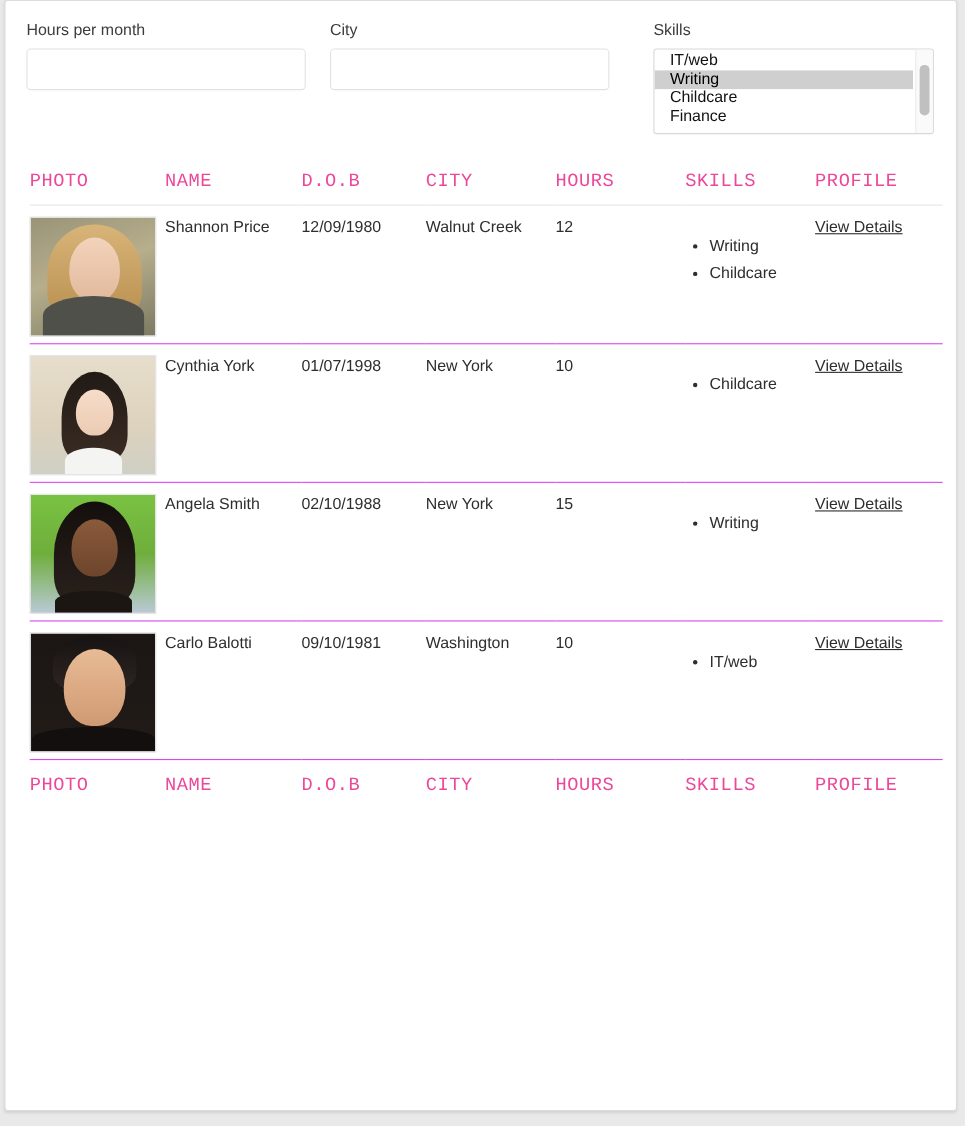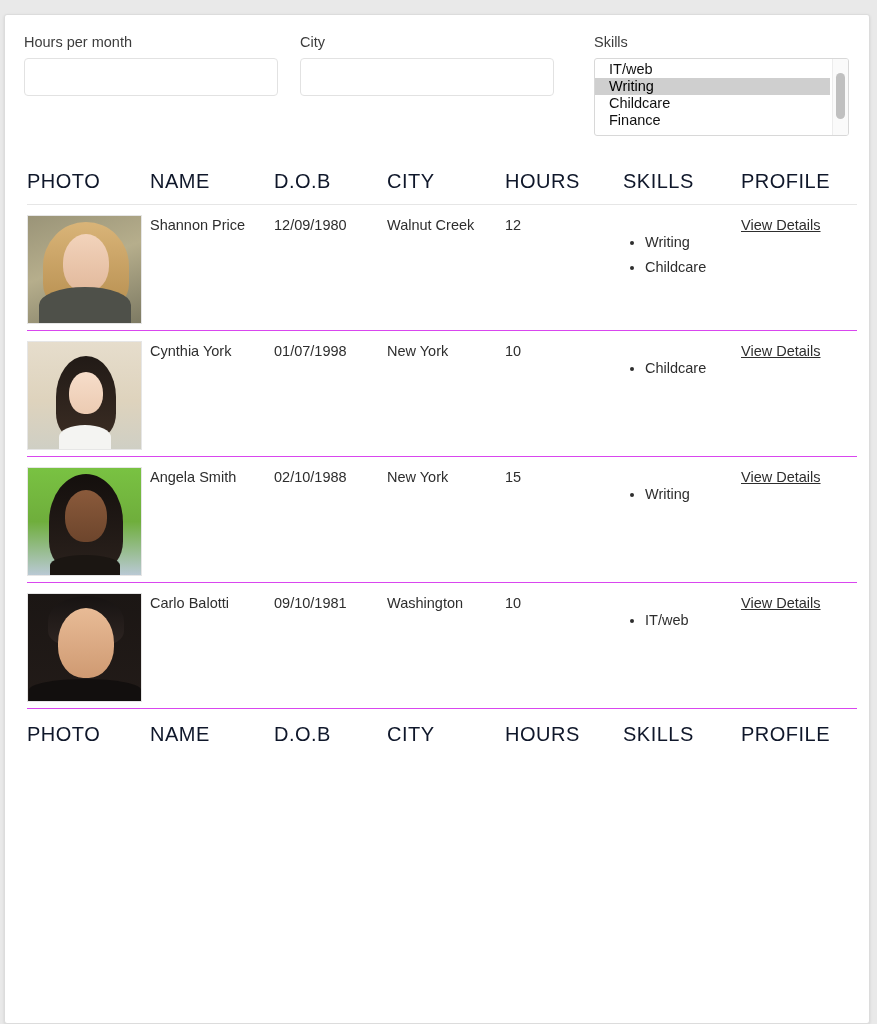--- a/index.html
+++ b/index.html
@@ -5,21 +5,21 @@
   * { box-sizing: border-box; }
   html, body {
     margin: 0; padding: 0;
     background: #e9e9e9;
     font-family: "Liberation Sans", sans-serif;
   }
   body { width: 877px; height: 1024px; overflow: hidden; }
 
   .page-card {
     position: absolute;
-    left: 4px; top: 14px;
+    left: 4px; top: 0;
     width: 866px; height: 1010px;
     background: #ffffff;
     border: 1px solid #dcdcdc;
     border-radius: 3px;
     box-shadow: 0 1px 3px rgba(0,0,0,0.10);
     overflow: hidden;
   }
 
   
   .search-form { position: relative; padding: 18px 20px 0 19px; }
@@ -107,26 +107,27 @@
 
   
   .results-table {
     width: 830px;
     margin: 34px 0 0 22px;
     border-collapse: collapse;
     table-layout: fixed;
   }
   .results-table th {
     text-align: left;
-    font-size: 20px;
+    font-size: 17px;
     font-weight: 400;
-    color: #0f172a;
+    color: #ec4899;
     letter-spacing: 0.5px;
     padding: 0 0 11px 0;
     vertical-align: top;
+    font-family: Liberation Mono, monospace;
   }
   .results-table thead tr { border-bottom: 1px solid #e6e6e6; }
   .results-table tfoot tr { border-top: 1px solid #e6e6e6; }
   .results-table tfoot th { padding: 14px 0 12px 0; }
 
   .results-table td {
     vertical-align: top;
     font-size: 14.5px;
     color: #2e2e2e;
     padding: 12px 0 0 0;

